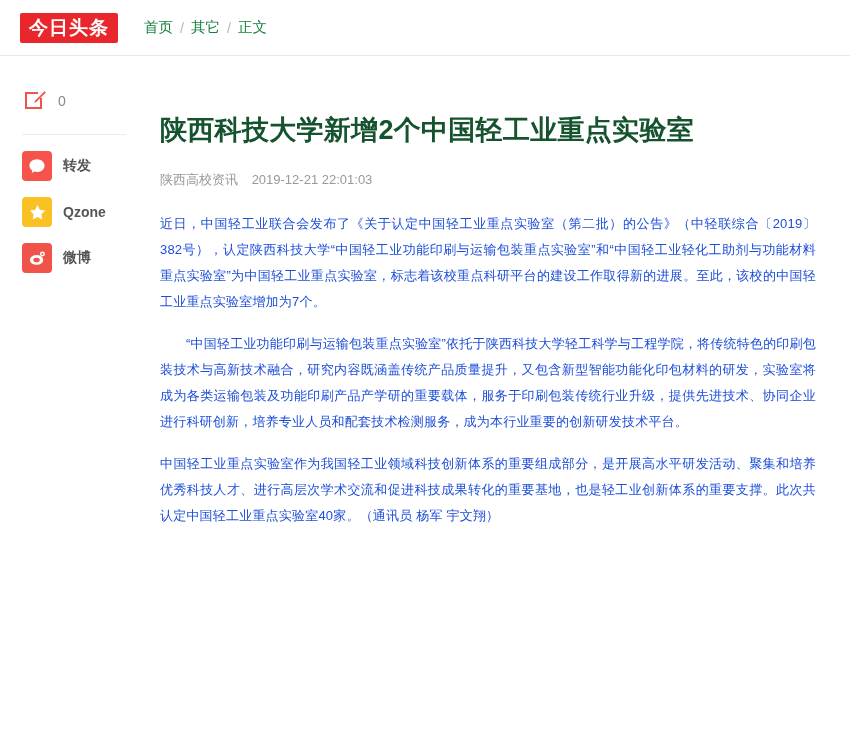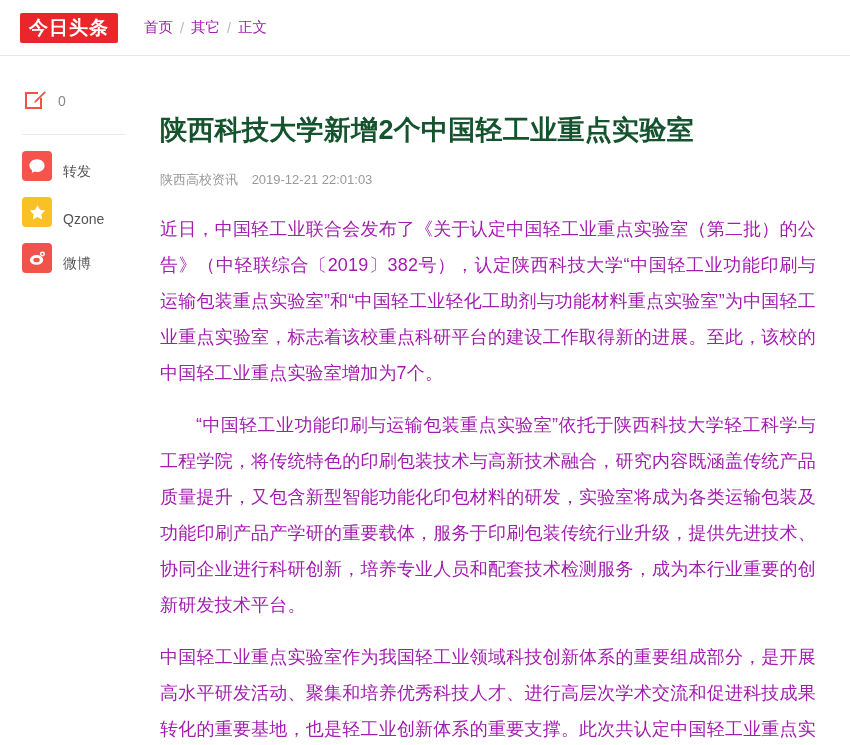--- a/index.html
+++ b/index.html
@@ -42,21 +42,21 @@
   }
   .breadcrumb {
     margin-left: 26px;
     font-size: 14.5px;
     color: #555555;
     display: flex;
     align-items: center;
     white-space: nowrap;
   }
   .breadcrumb .crumb {
-    color: #a21caf;
+    color: #15803d;
   }
   .breadcrumb .sep {
     margin: 0 7px;
     color: #b8b8b8;
   }
 
   
   .body-wrap {
     display: flex;
     padding-top: 4px;
@@ -91,24 +91,25 @@
     margin-left: 10px;
     font-size: 14px;
     color: #888888;
   }
 
   .share-list {
     margin-top: 16px;
   }
   .share-item {
     display: flex;
-    align-items: flex-end;
+    align-items: center;
     height: 30px;
     margin-bottom: 16px;
     cursor: pointer;
+    font-weight: bold;
   }
   .share-icon {
     width: 30px;
     height: 30px;
     border-radius: 4px;
     display: flex;
     align-items: center;
     justify-content: center;
     color: #ffffff;
     flex: 0 0 30px;
@@ -129,23 +130,23 @@
     margin: 18px 0 22px 0;
     letter-spacing: 0.3px;
   }
   .meta {
     font-size: 13px;
     color: #999999;
     margin-bottom: 22px;
   }
   .meta .source { margin-right: 10px; text-align: center; }
   .article-body p {
-    font-size: 18px;
+    font-size: 13px;
     line-height: 2.0;
-    color: #a21caf;
+    color: #1d4ed8;
     margin: 8px 0 16px 0;
     text-align: justify;
     text-indent: 0;
     letter-spacing: 0.2px;
   }
   .article-body p.indent {
     text-indent: 2em;
   }
 </style>
 </head>

